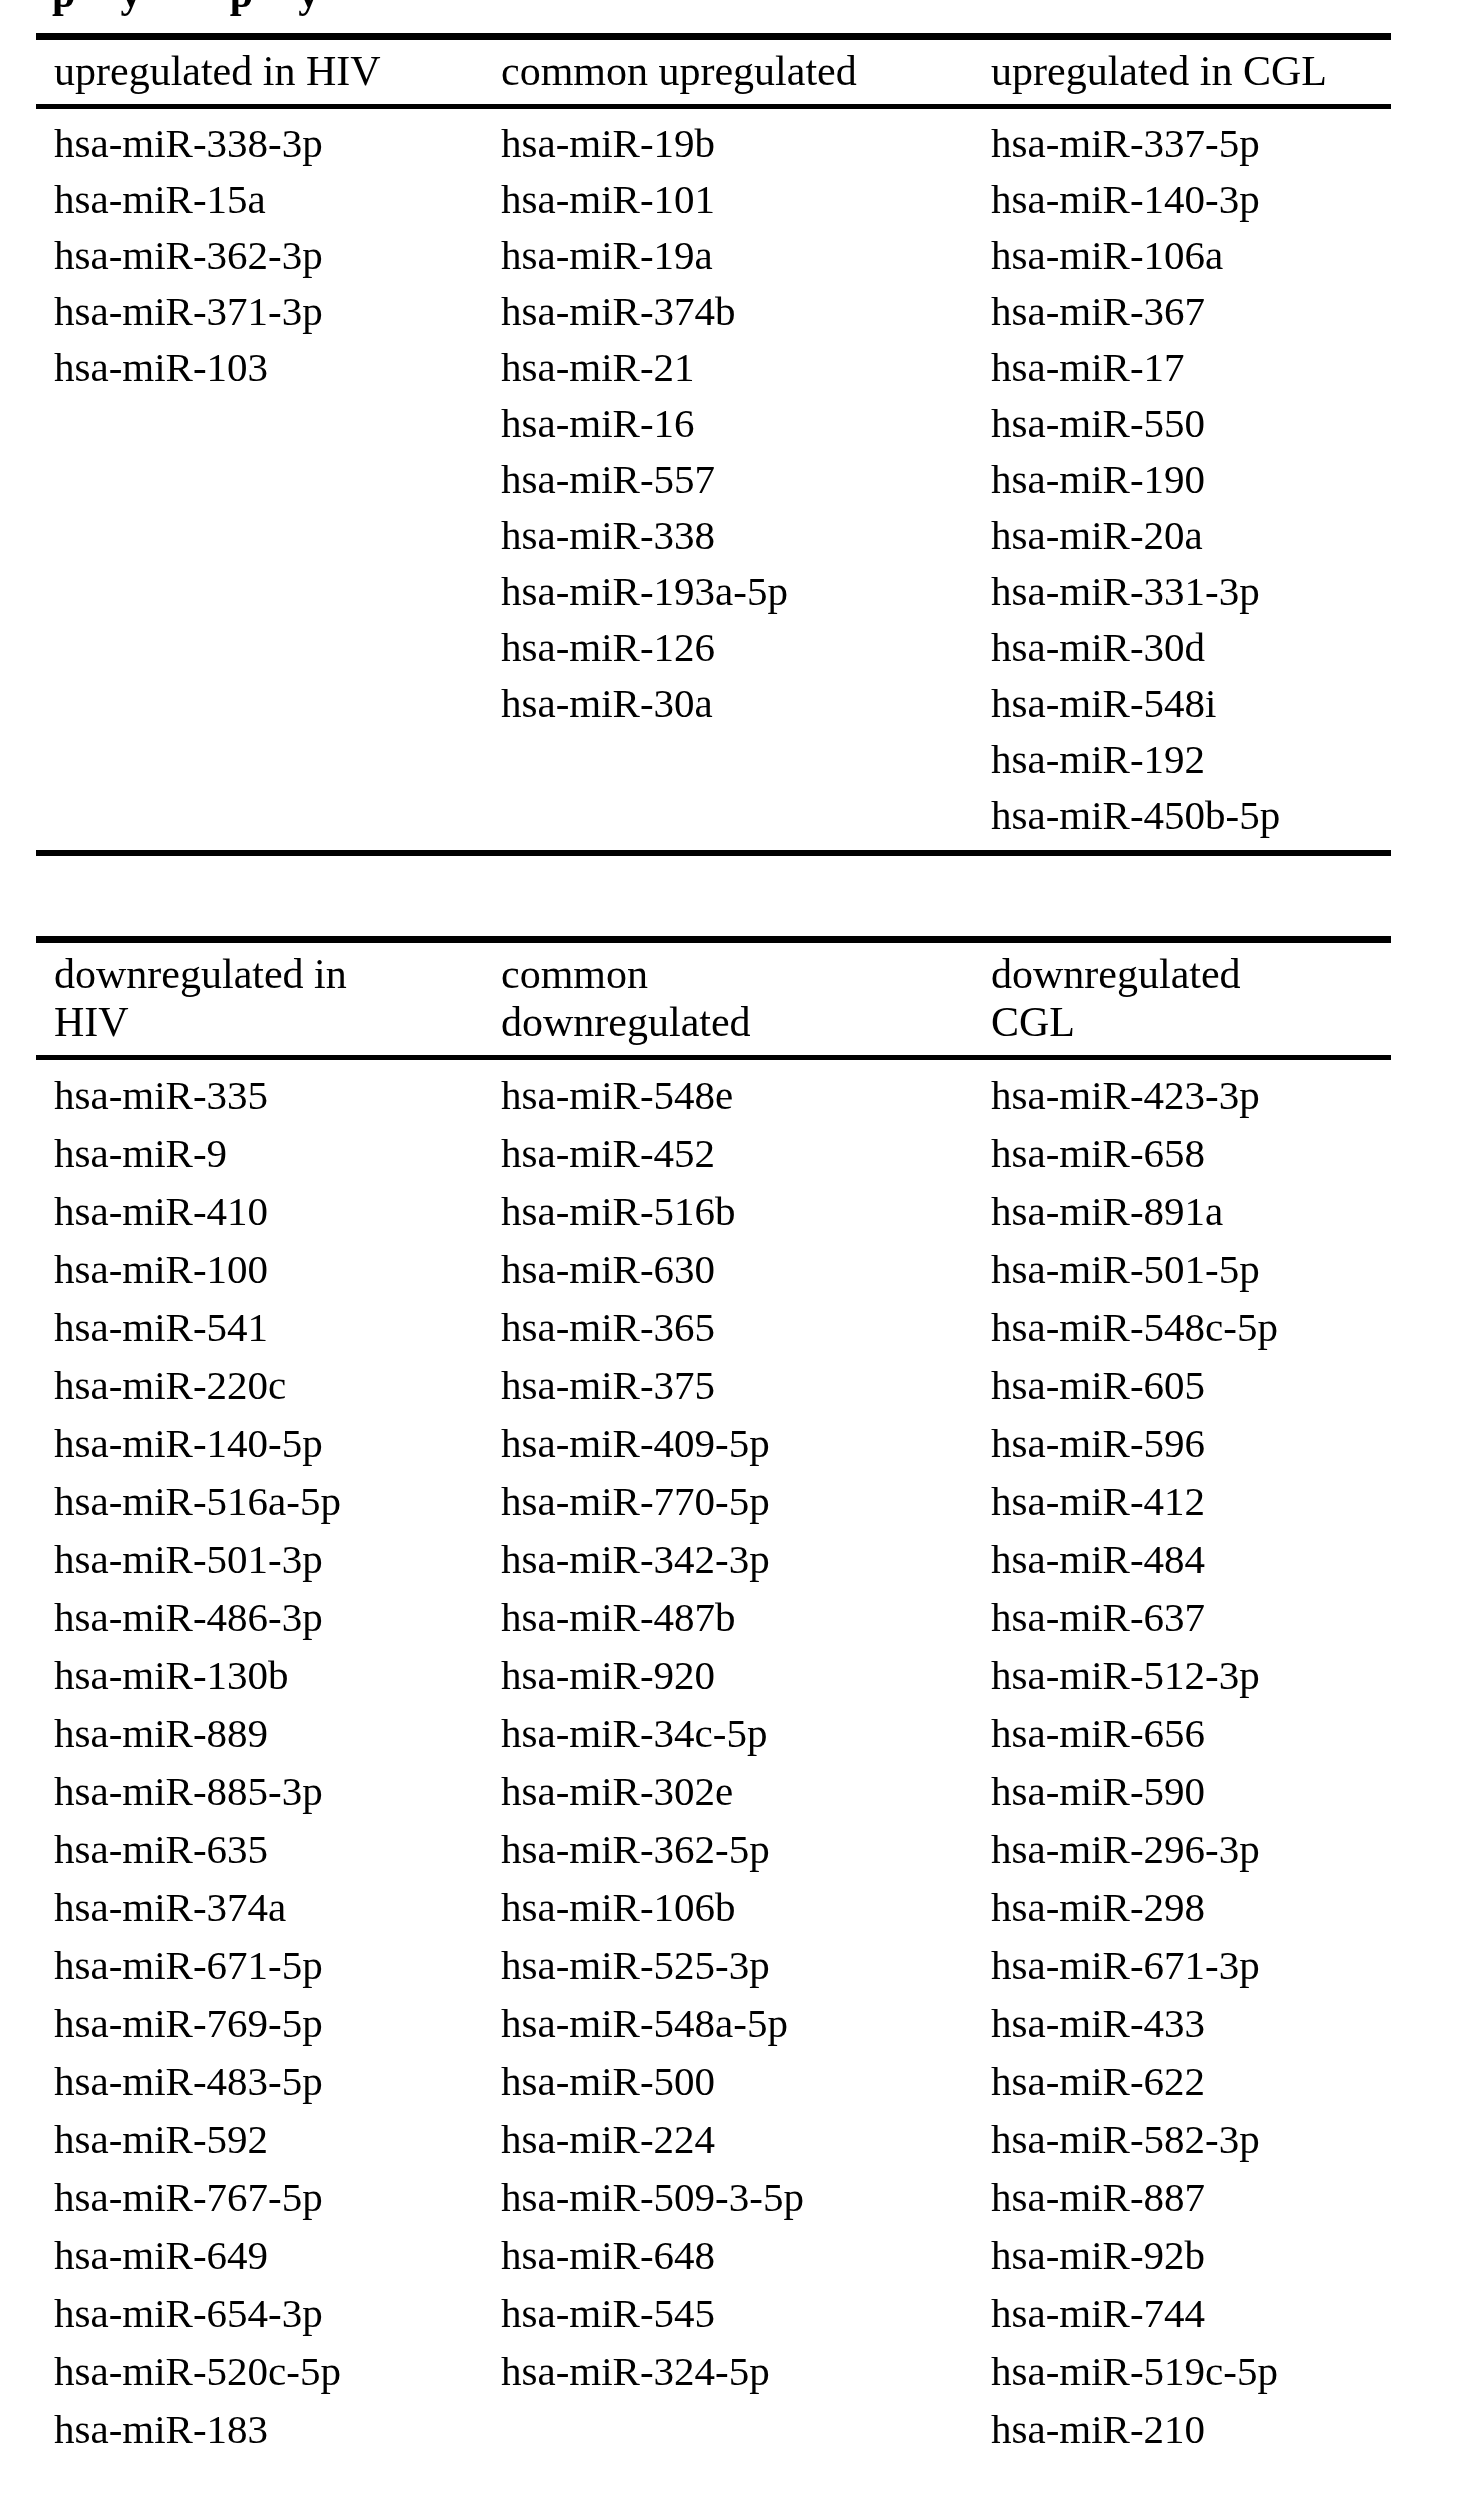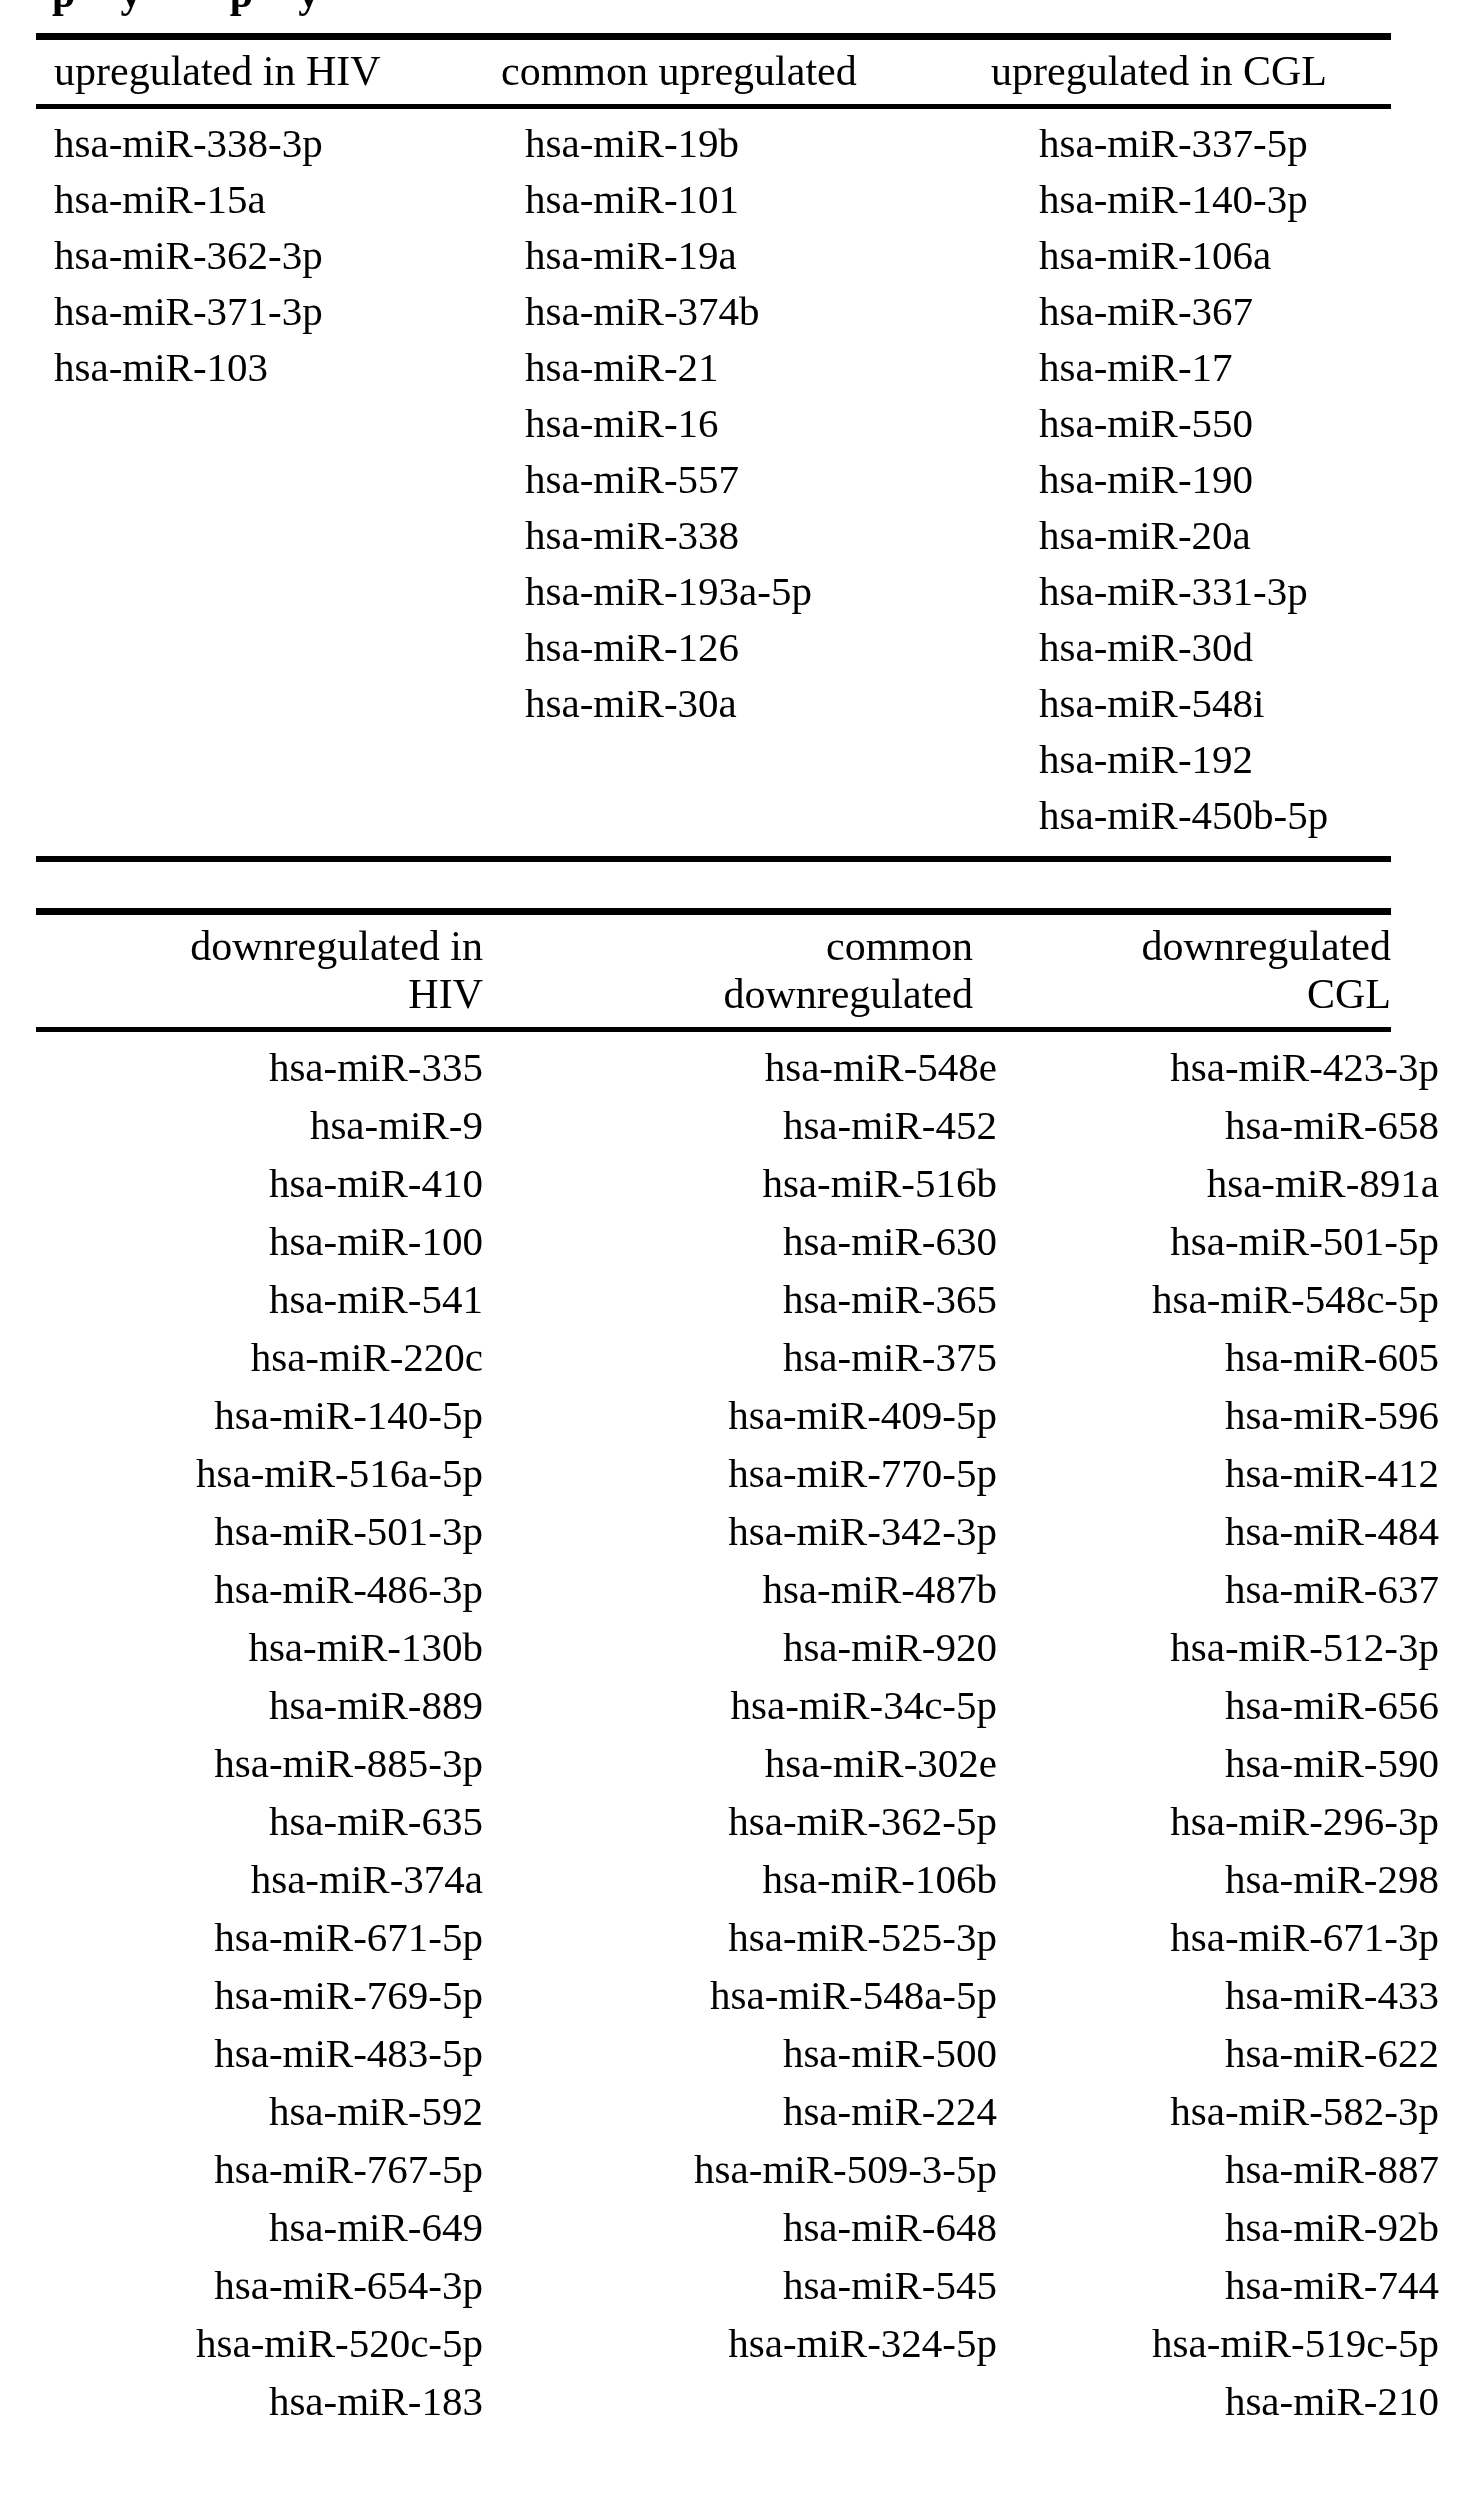--- a/index.html
+++ b/index.html
@@ -49,33 +49,32 @@
     font-size: 42px;
   }
   .tbl .header .hcell {
     padding: 7.2px 0 9px 18px;
     line-height: 48px;
   }
   .tbl .body {
     display: grid;
     grid-template-columns: 447px 490px 418px;
     padding-top: 5.4px;
-    padding-bottom: 13px;
-    gap: 24px;
+    padding-bottom: 7px;
   }
   .tbl .cell {
     padding-left: 18px;
     font-size: 41px;
     white-space: nowrap;
   }
 
   .tbl-up { top: 33px; border-bottom: 6.3px solid #000000; }
   .tbl-up .cell { height: 56px; line-height: 56px; }
 
-  .tbl-down { top: 908px; text-align: right; }
+  .tbl-down { top: 936px; }
   .tbl-down .cell { height: 58px; line-height: 58px; }
 </style>
 </head>
 <body>
 
 <div class="caption-clip">
   <div class="caption-text">p y  p y</div>
 </div>
 
 <div class="tbl tbl-up">

